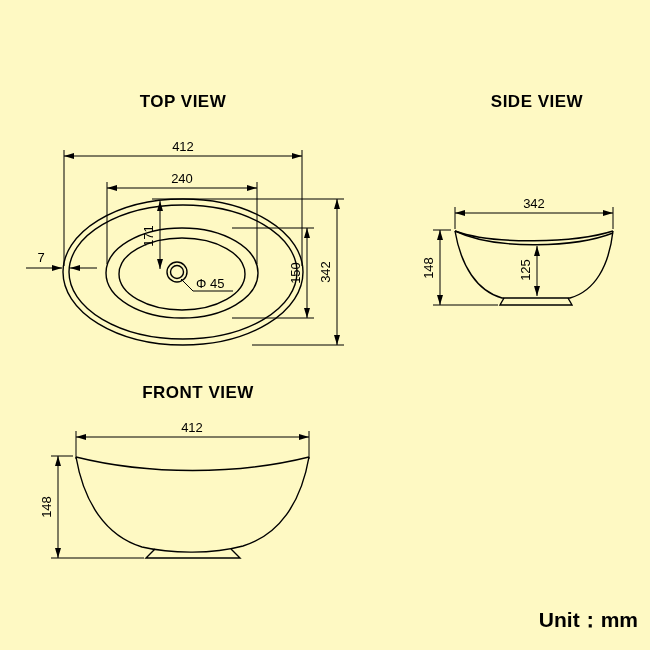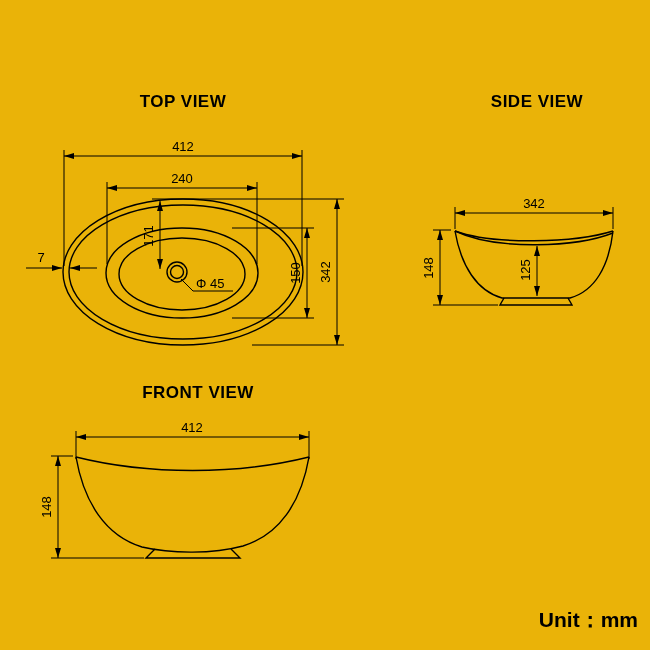--- a/index.html
+++ b/index.html
@@ -1,17 +1,17 @@
 <!DOCTYPE html>
 <html><head>
 <meta charset="utf-8">
 <style>
   html,body{margin:0;padding:0;background:#ffffff;}
   .page{
-    width:650px;height:650px;position:relative;background:#eab308;
+    width:650px;height:650px;position:relative;background:#fef9c3;
     font-family:"Liberation Sans",sans-serif;overflow:hidden;
   }
   svg{display:block;}
   svg text{font-family:"Liberation Sans",sans-serif;fill:#000;}
   .view-title{font-size:17px;font-weight:bold;letter-spacing:.5px;}
   .dim{font-size:13px;}
   .unit{font-size:21px;font-weight:600;}
   .ln{stroke:#000;stroke-width:1;fill:none;}
   .shape{stroke:#000;stroke-width:1.4;fill:none;}
 </style>

